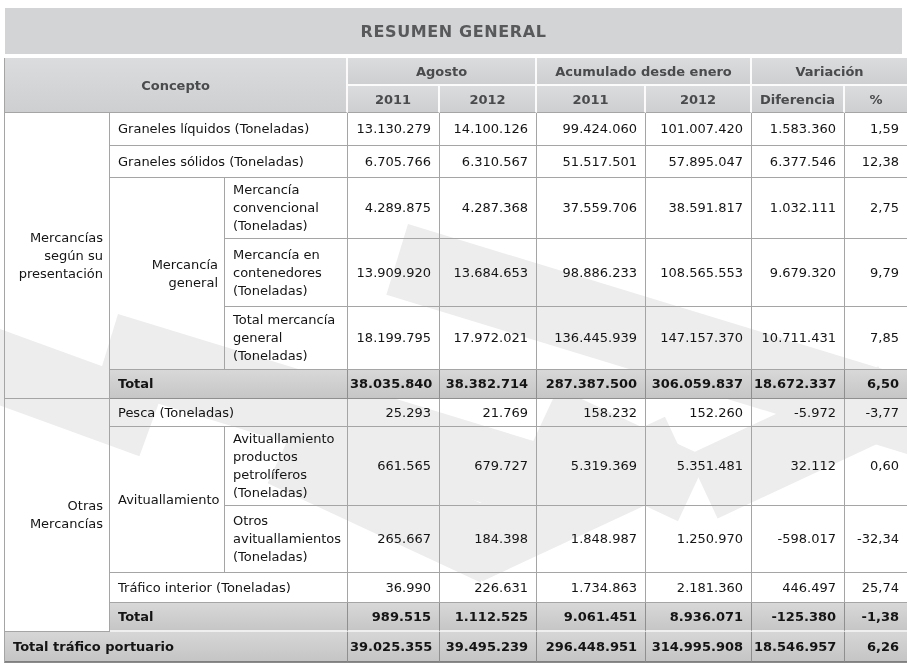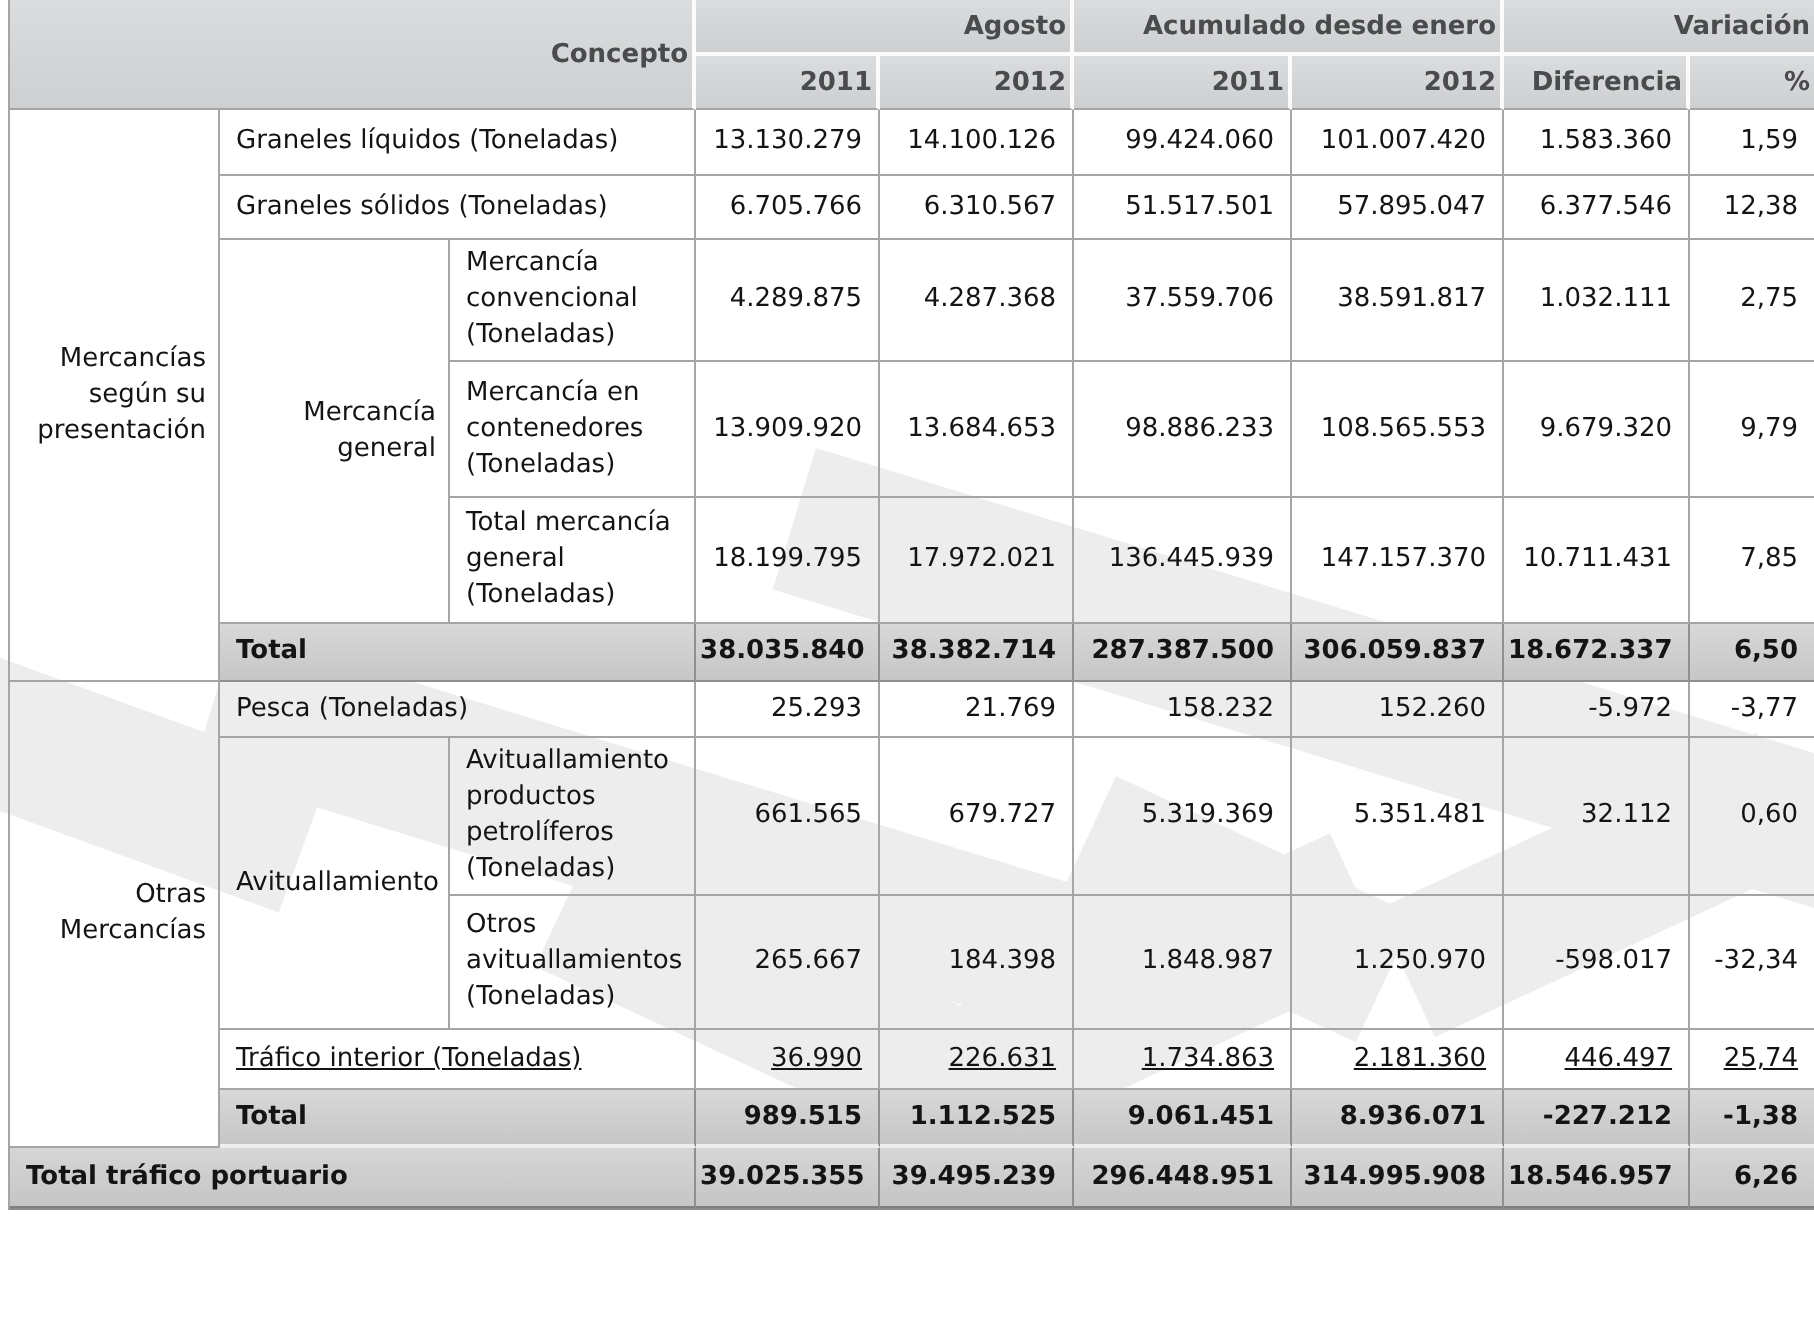--- a/index.html
+++ b/index.html
@@ -26,21 +26,21 @@
   }
 
   
   table.tbl{
     position:relative;z-index:1;margin-left:4px;width:902px;table-layout:fixed;
     border-collapse:separate;border-spacing:0;font-size:13px;
     border-left:1px solid #a5a5a5;border-right:1px solid #a5a5a5;border-bottom:1px solid #8b8b8b;
   }
   th{
     background:linear-gradient(#dadcdd,#cdcfd0);font-weight:bold;color:#4a4b4d;
-    text-align:right;vertical-align:middle;padding:2px;
+    text-align:center;vertical-align:middle;padding:2px;
     border-right:2px solid #fbfbfb;border-bottom:2px solid #fbfbfb;
     overflow:hidden;
   }
   tr.h1{height:28px;} tr.h2{height:27px;}
   tr.h1 th:last-child, tr.h2 th:last-child{border-right:none;}
   tr.h2 th{border-bottom:1px solid #a5a5a5;margin-top:20px;}
   th.concepto{border-bottom:1px solid #a5a5a5;}
 
   td{
     background:transparent;vertical-align:middle;line-height:18px;
@@ -55,37 +55,40 @@
     border-right-color:#8f8f8f;border-bottom-color:#8f8f8f;
   }
   tr.r10 td{border-bottom:2px solid #efefef;}
   tr.grand td{
     background:linear-gradient(#d6d6d6,#c5c5c5);font-weight:bold;
     border-right-color:#8f8f8f;border-bottom-color:#7f7f7f;
   }
   
   tr.r0{height:33px;} tr.r1{height:32px;} tr.r2{height:59px;} tr.r3{height:68px;}
   tr.r4{height:63px;} tr.r5{height:29px;} tr.r6{height:28px;} tr.r7{height:79px;}
-  tr.r8{height:67px;} tr.r9{height:30px;text-decoration:underline;} tr.r10{height:29px;} tr.r11{height:30px;margin-left:18px;}
+  tr.r8{height:67px;} tr.r9{height:30px;} tr.r10{height:29px;} tr.r11{height:30px;margin-left:18px;}
 </style>
 </head>
 <body>
 
 <div class="page">
 
   <div class="watermark" aria-hidden="true">
     <div class="wm wm-a"></div>
     <div class="wm wm-b"></div>
     <div class="wm wm-c"></div>
     <div class="wm wm-d1"></div>
     <div class="wm wm-d2"></div>
     <div class="wm wm-e1"></div>
     <div class="wm wm-e2"></div>
   </div>
 
+  <div class="title-bar">
+    <span>RESUMEN GENERAL</span>
+  </div>
 
   <table class="tbl">
     <colgroup>
       <col style="width:105px">
         <col style="width:115px">
         <col style="width:123px">
       <col style="width:92px">
         <col style="width:97px">
         <col style="width:109px">
       <col style="width:106px">
@@ -202,21 +205,21 @@
         <td class="num">2.181.360</td>
         <td class="num">446.497</td>
         <td class="num">25,74</td>
       </tr>
       <tr class="r10 total">
         <td class="lbl" colspan="2">Total</td>
         <td class="num">989.515</td>
         <td class="num">1.112.525</td>
         <td class="num">9.061.451</td>
         <td class="num">8.936.071</td>
-        <td class="num">-227.212</td>
+        <td class="num">-125.380</td>
         <td class="num">-1,38</td>
       </tr>
       <tr class="r11 grand">
         <td class="lbl" colspan="3">Total tráfico portuario</td>
         <td class="num">39.025.355</td>
         <td class="num">39.495.239</td>
         <td class="num">296.448.951</td>
         <td class="num">314.995.908</td>
         <td class="num">18.546.957</td>
         <td class="num">6,26</td>

